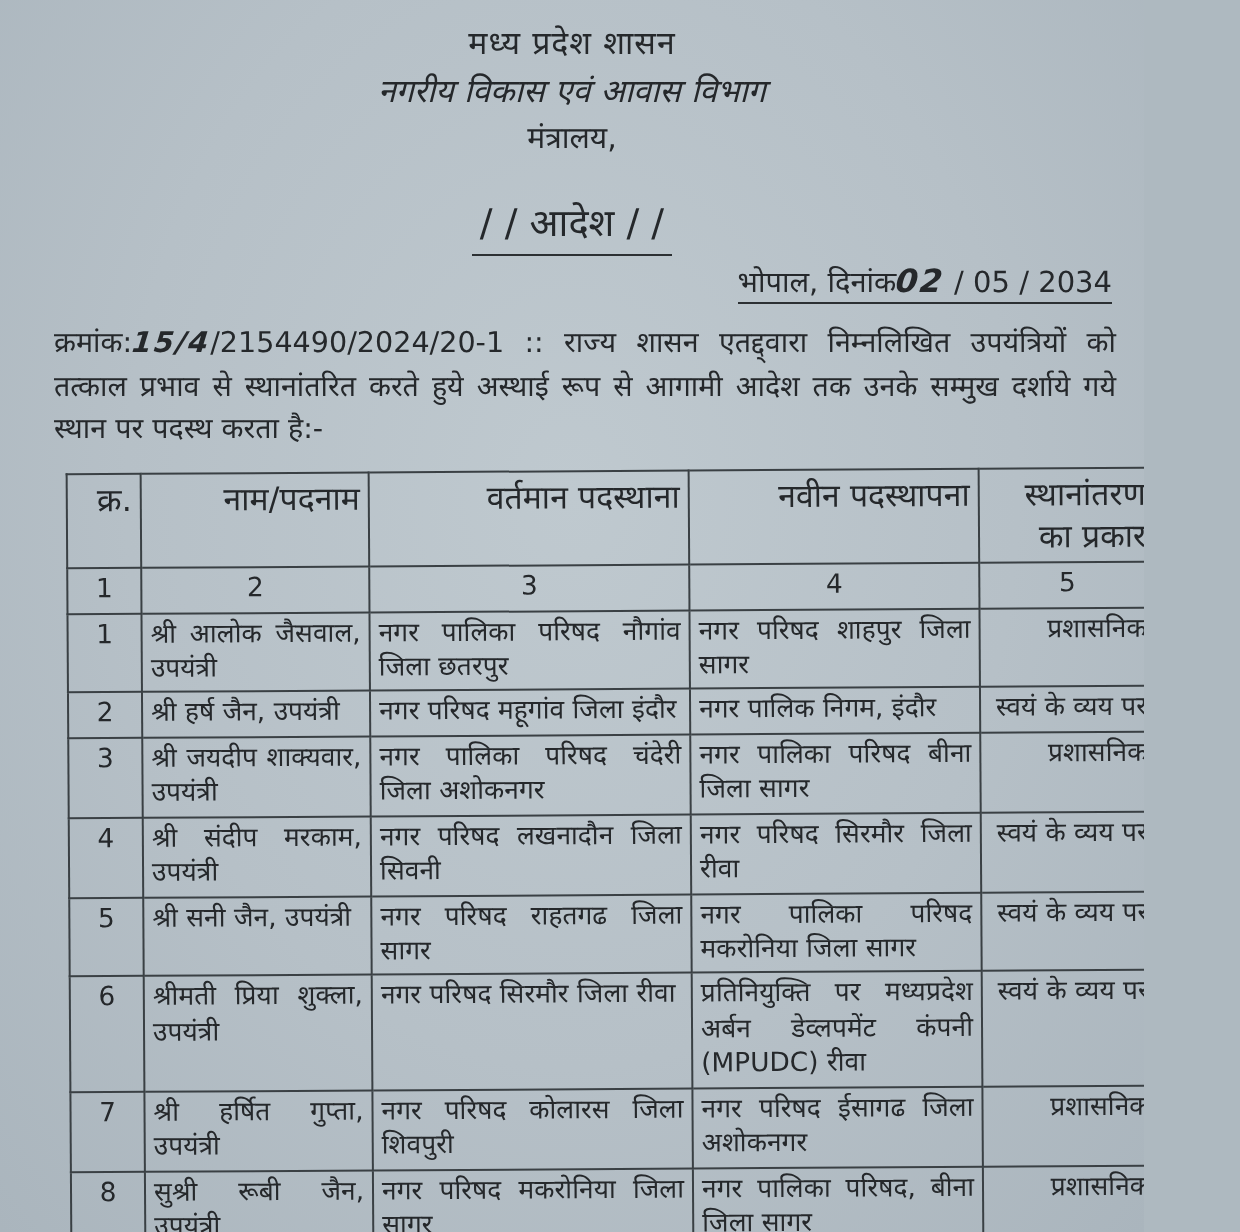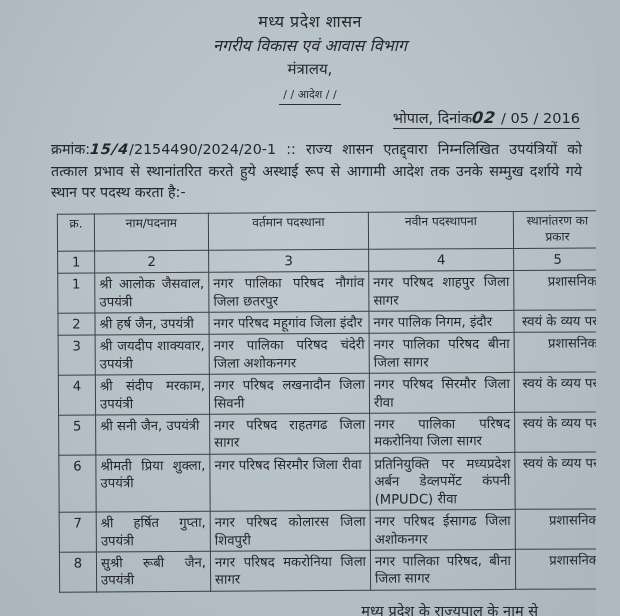--- a/index.html
+++ b/index.html
@@ -5,27 +5,26 @@
   html,body{margin:0;padding:0;}
   body{
     width:620px;height:616px;overflow:hidden;
     background:#aeb9c0;
     font-family:"DejaVu Sans", sans-serif;
   }
   .page{
     position:relative;width:572px;height:616px;overflow:hidden;
     background:radial-gradient(ellipse at 50% 40%, #bfc9cf 0%, #b6c0c7 55%, #aab5bd 100%);
     color:#25282b;
-    padding-left:24px;
   }
   .header{ text-align:center; padding-top:10px; line-height:1.5; }
   .h-line1{ font-size:16px; letter-spacing:.5px; }
   .h-line2{ font-size:16px;font-style:italic; }
   .h-line3{ font-size:15px; }
-  .h-line4{ font-size:11px; display:inline-block; border-bottom:1.6px solid #2c3033; padding:0 4px 1px 4px; margin-top:4px;}
+  .h-line4{ font-size:19px; display:inline-block; border-bottom:1.6px solid #2c3033; padding:0 4px 1px 4px; margin-top:17px;}
   .date-line{
     text-align:right; padding-right:16px; margin-top:2px; font-size:14.5px;
   }
   .date-inner{ display:inline-block; border-bottom:1.6px solid #2c3033; padding-bottom:1px;}
   .hand{
     font-style:italic; font-weight:bold; letter-spacing:1px;
     transform:skewX(-6deg); display:inline-block;
   }
   .hand-day{ font-size:16px; }
   .para{
@@ -33,21 +32,21 @@
     text-align:justify;
   }
   table.order{
     border-collapse:collapse; margin-left:34px; width:544px;
     table-layout:fixed; font-size:13.2px; transform:rotate(-0.35deg);
   }
   table.order td, table.order th{
     border:1.4px solid #3a4044; vertical-align:top; padding:2px 4px;
     line-height:1.32; font-weight:normal; overflow:hidden;
   }
-  th.col-h{ text-align:center; vertical-align:middle; font-size:12px; }
+  th.col-h{ text-align:right; vertical-align:middle; font-size:16px; }
   .numrow td{ text-align:center; padding:0 2px 1px 2px; line-height:1.15; }
   td.c-sno{ text-align:center; }
   td.c-type{ text-align:right; }
   td.c-text{ text-align:justify; }
   .footer{
     position:relative; margin-top:9px; text-align:right; padding-right:58px;
     font-size:14.5px; line-height:1.55;
   }
   .footer .f2{ padding-right:58px; }
   .signature{
@@ -61,21 +60,21 @@
 <div class="page">
 
   <div class="header">
     <div class="h-line1">मध्य प्रदेश शासन</div>
     <div class="h-line2">नगरीय विकास एवं आवास विभाग</div>
     <div class="h-line3">मंत्रालय,</div>
     <div><span class="h-line4">/ / आदेश / /</span></div>
   </div>
 
   <div class="date-line">
-    <span class="date-inner"><span>भोपाल, दिनांक</span><span class="hand hand-day">02</span><span> / 05 / 2016</span></span>
+    <span class="date-inner"><span>भोपाल, दिनांक</span><span class="hand hand-day">02</span><span> / 05 / 2034</span></span>
   </div>
 
   <p class="para"><span>क्रमांक:</span><span class="hand">15/4</span><span>/2154490/2024/20-1 :: </span><span>राज्य शासन एतद्द्वारा निम्नलिखित उपयंत्रियों को तत्काल प्रभाव से स्थानांतरित करते हुये अस्थाई रूप से आगामी आदेश तक उनके सम्मुख दर्शाये गये स्थान पर पदस्थ करता है:-</span></p>
 
   <table class="order">
     <colgroup>
       <col style="width:37px">
         <col style="width:114px">
         <col style="width:160px">
         <col style="width:145px">

